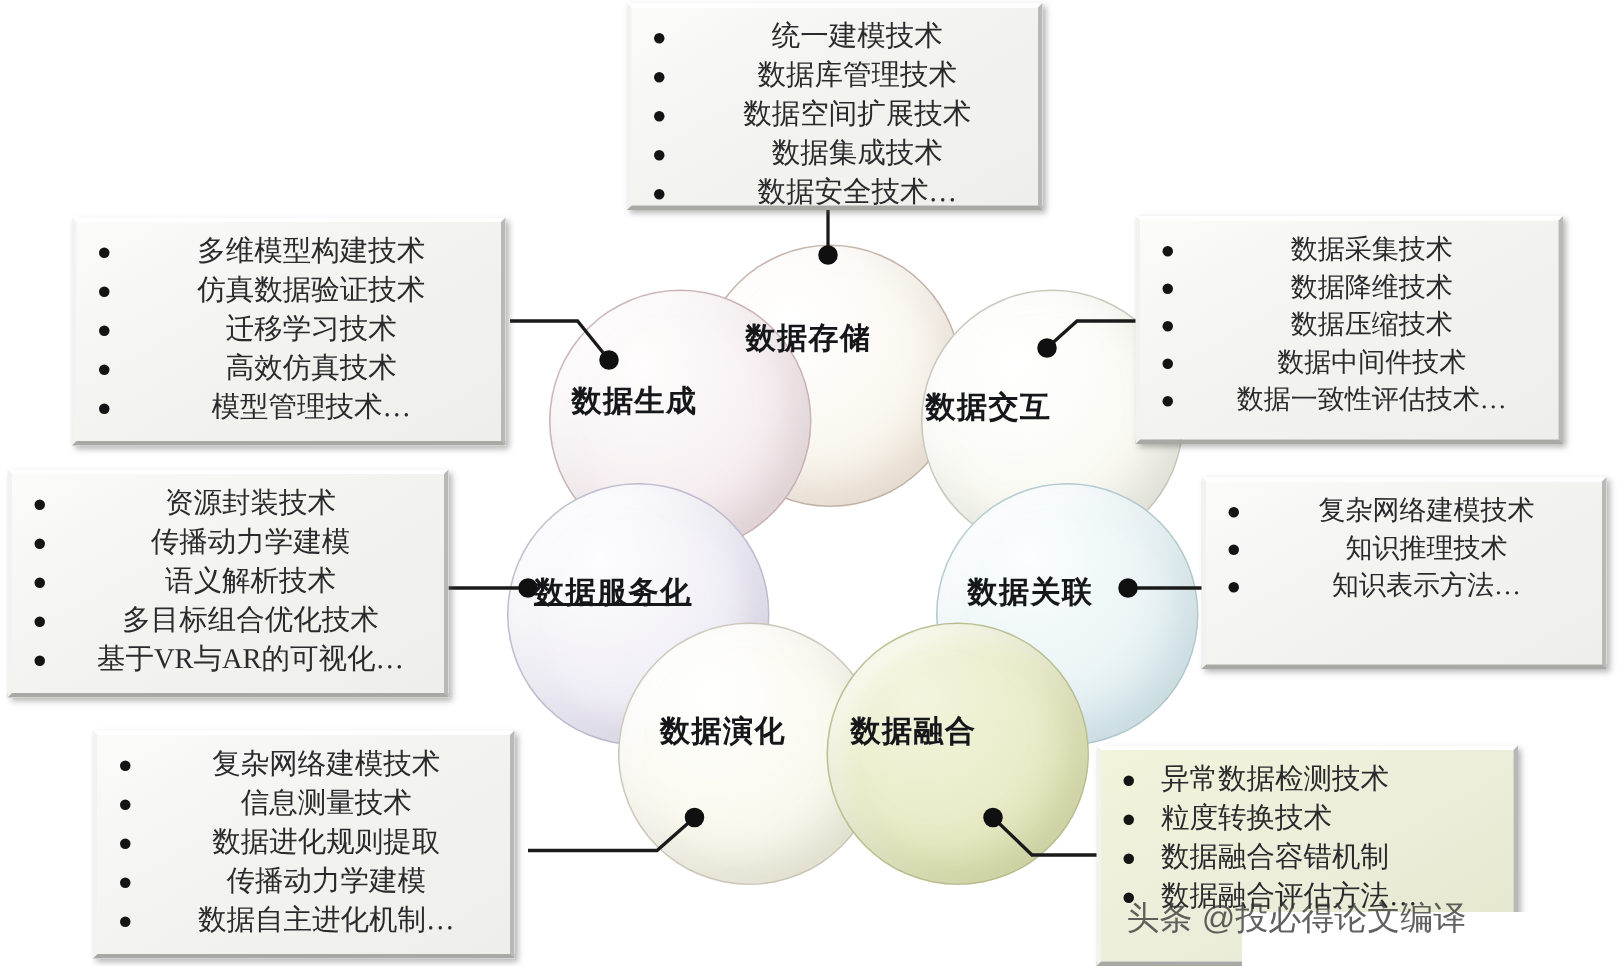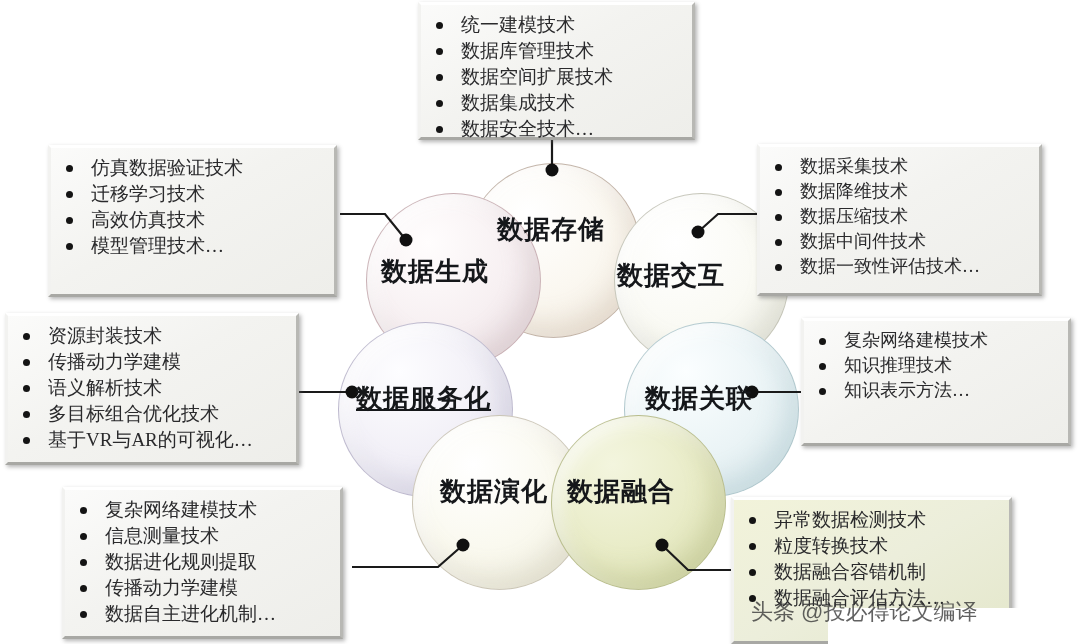--- a/index.html
+++ b/index.html
@@ -41,39 +41,39 @@
     border-radius: 50%;
     box-sizing: border-box;
   }
 
   
   .clabel {
     position: absolute;
     z-index: 6;
     font-family: "Liberation Serif", "DejaVu Serif", serif;
     font-weight: bold;
-    font-size: 26px;
+    font-size: 20px;
     color: #15171a;
     letter-spacing: 1px;
     white-space: nowrap;
   }
 
   
   .box {
     position: absolute;
     z-index: 5;
     box-sizing: border-box;
     border-top: 3px solid #ffffff;
     border-left: 3px solid #f2f2f0;
     border-right: 3px solid #b8b8b4;
     border-bottom: 3px solid #a8a8a4;
     box-shadow: 2px 2px 4px rgba(90,90,90,0.45);
     padding: 7px 10px 7px 8px;
   }
-  .box.gray  { background: linear-gradient(150deg,#fbfbfa 0%, #f3f3f0 45%, #eeeeea 100%); }
+  .box.gray  { background: linear-gradient(150deg,#fbfbfa 0%, #f3f3f0 45%, #eeeeea 100%); text-align: center; }
   .box.green { background: linear-gradient(150deg,#f2f3da 0%, #eceedb 50%, #e4e7cb 100%); }
 
   .box ul {
     list-style: none;
     margin: 0;
     padding: 0;
   }
   .box li {
     position: relative;
     font-family: "Liberation Serif", "DejaVu Serif", serif;
@@ -229,20 +229,21 @@
       <li>统一建模技术</li>
       <li>数据库管理技术</li>
       <li>数据空间扩展技术</li>
       <li>数据集成技术</li>
       <li>数据安全技术…</li>
     </ul>
   </div>
 
   <div class="box gray" style="left:48px; top:145px; width:289px; height:152px;">
     <ul>
+      <li>多维模型构建技术</li>
       <li>仿真数据验证技术</li>
       <li>迁移学习技术</li>
       <li>高效仿真技术</li>
       <li>模型管理技术…</li>
     </ul>
   </div>
 
   <div class="box gray small" style="left:757px; top:144px; width:285px; height:152px;">
     <ul>
       <li>数据采集技术</li>

